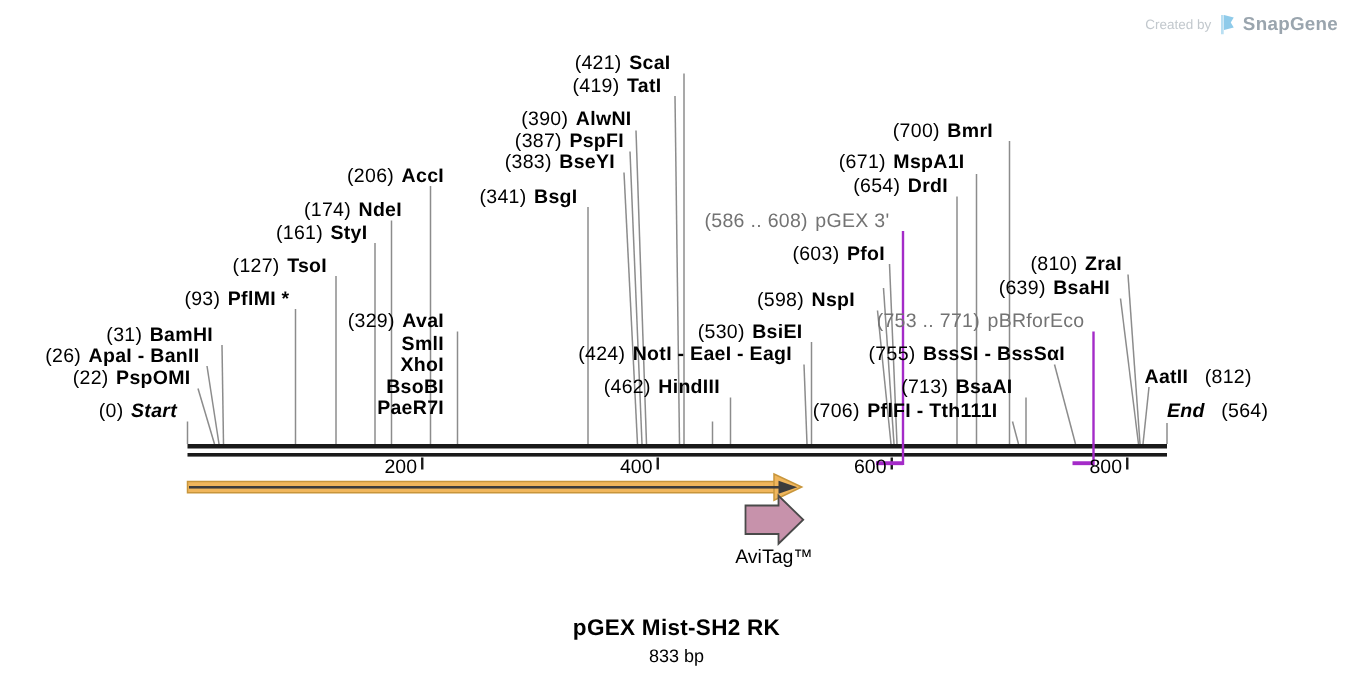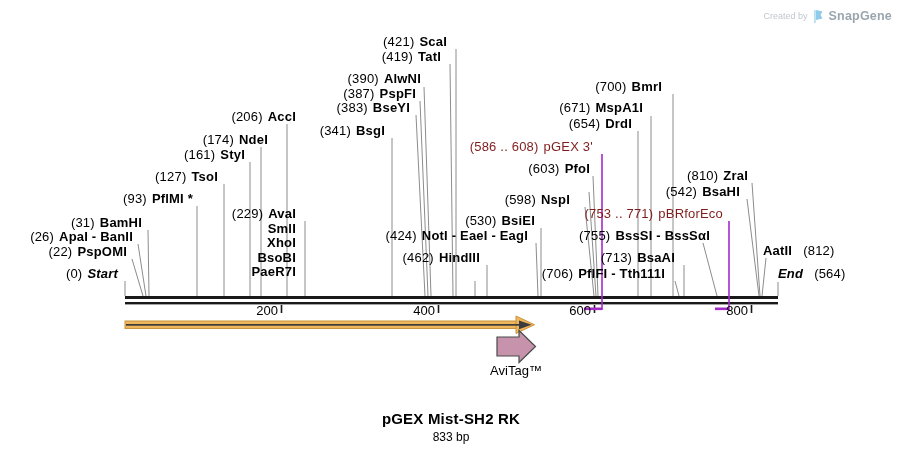--- a/index.html
+++ b/index.html
@@ -2,21 +2,21 @@
 <html><head>
 <meta charset="utf-8">
 <style>
   html,body{margin:0;padding:0;background:#fff;}
   .canvas{position:relative;width:902px;height:449px;background:#fff;overflow:hidden;
           font-family:Liberation Sans, sans-serif;color:#000;}
   svg.layer{position:absolute;left:0;top:0;}
   .lbl{position:absolute;white-space:nowrap;font-size:13px;line-height:13px;letter-spacing:.2px;}
   .lbl .pos{font-weight:normal;}
   .lbl .nm{font-weight:bold;margin-left:5px;}
-  .lbl.purple{color:#7f1d1d;}
+  .lbl.purple{color:#737373;}
   .lbl.purple .nm{font-weight:normal;}
   .lbl.ital .nm{font-style:italic;}
   .lbl.name-first .nm{margin-left:0;margin-right:11px;}
   .stack{position:absolute;text-align:right;font-size:13px;line-height:14.6px;letter-spacing:.2px;white-space:nowrap;}
   .stack .nm{font-weight:bold;margin-left:5px;}
   .ruler-num{position:absolute;font-size:13px;line-height:13px;}
   .avitag-lbl{position:absolute;left:482px;top:363px;width:68px;text-align:center;font-size:13px;}
   .title-block{position:absolute;left:0;top:410px;width:902px;text-align:center;}
   .title-main{font-size:15px;font-weight:bold;letter-spacing:.2px;}
   .title-sub{font-size:12px;margin-top:3px;}
@@ -147,21 +147,21 @@
     <span class="pos">(26)</span><span class="nm">ApaI - BanII</span>
   </div>
   <div class="lbl" style="top:245px;right:775px">
     <span class="pos">(22)</span><span class="nm">PspOMI</span>
   </div>
   <div class="lbl ital" style="top:267px;right:784px">
     <span class="pos">(0)</span><span class="nm">Start</span>
   </div>
 
   <div class="stack" style="top:207px;right:606px">
-    <div><span class="pos">(229)</span><span class="nm">AvaI</span></div>
+    <div><span class="pos">(329)</span><span class="nm">AvaI</span></div>
     <div><span class="nm">SmlI</span></div>
     <div><span class="nm">XhoI</span></div>
     <div><span class="nm">BsoBI</span></div>
     <div><span class="nm">PaeR7I</span></div>
   </div>
 
   <div class="lbl" style="top:229px;right:374px">
     <span class="pos">(424)</span><span class="nm">NotI - EaeI - EagI</span>
   </div>
   <div class="lbl" style="top:214px;right:367px">
@@ -191,21 +191,21 @@
   <div class="lbl" style="top:251px;right:227px">
     <span class="pos">(713)</span><span class="nm">BsaAI</span>
   </div>
   <div class="lbl" style="top:267px;right:237px">
     <span class="pos">(706)</span><span class="nm">PflFI - Tth111I</span>
   </div>
   <div class="lbl" style="top:169px;right:154px">
     <span class="pos">(810)</span><span class="nm">ZraI</span>
   </div>
   <div class="lbl" style="top:185px;right:162px">
-    <span class="pos">(542)</span><span class="nm">BsaHI</span>
+    <span class="pos">(639)</span><span class="nm">BsaHI</span>
   </div>
   <div class="lbl name-first" style="top:244px;left:763px">
     <span class="nm">AatII</span><span class="pos">(812)</span>
   </div>
   <div class="lbl name-first ital" style="top:267px;left:778px">
     <span class="nm">End</span><span class="pos">(564)</span>
   </div>
 
   <div class="lbl purple" style="top:140px;right:309px">
     <span class="pos">(586 .. 608)</span><span class="nm">pGEX 3'</span>

